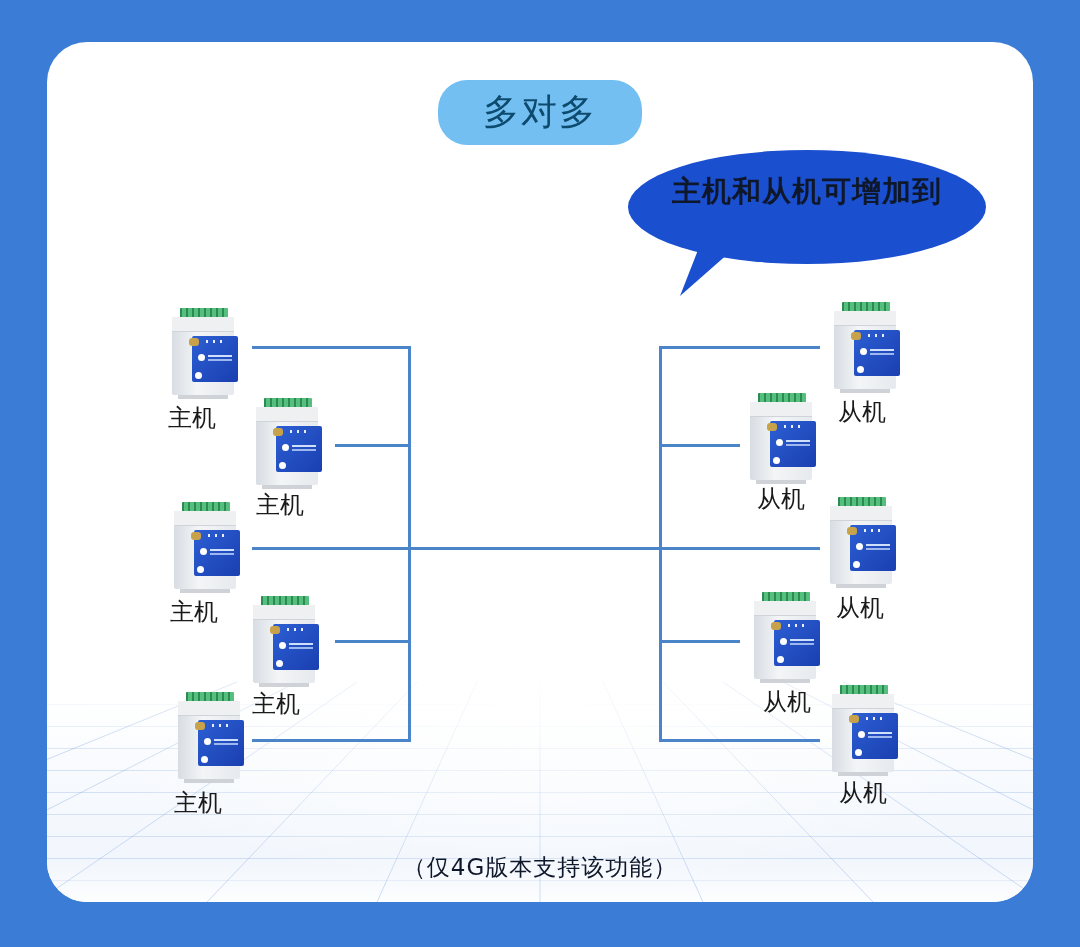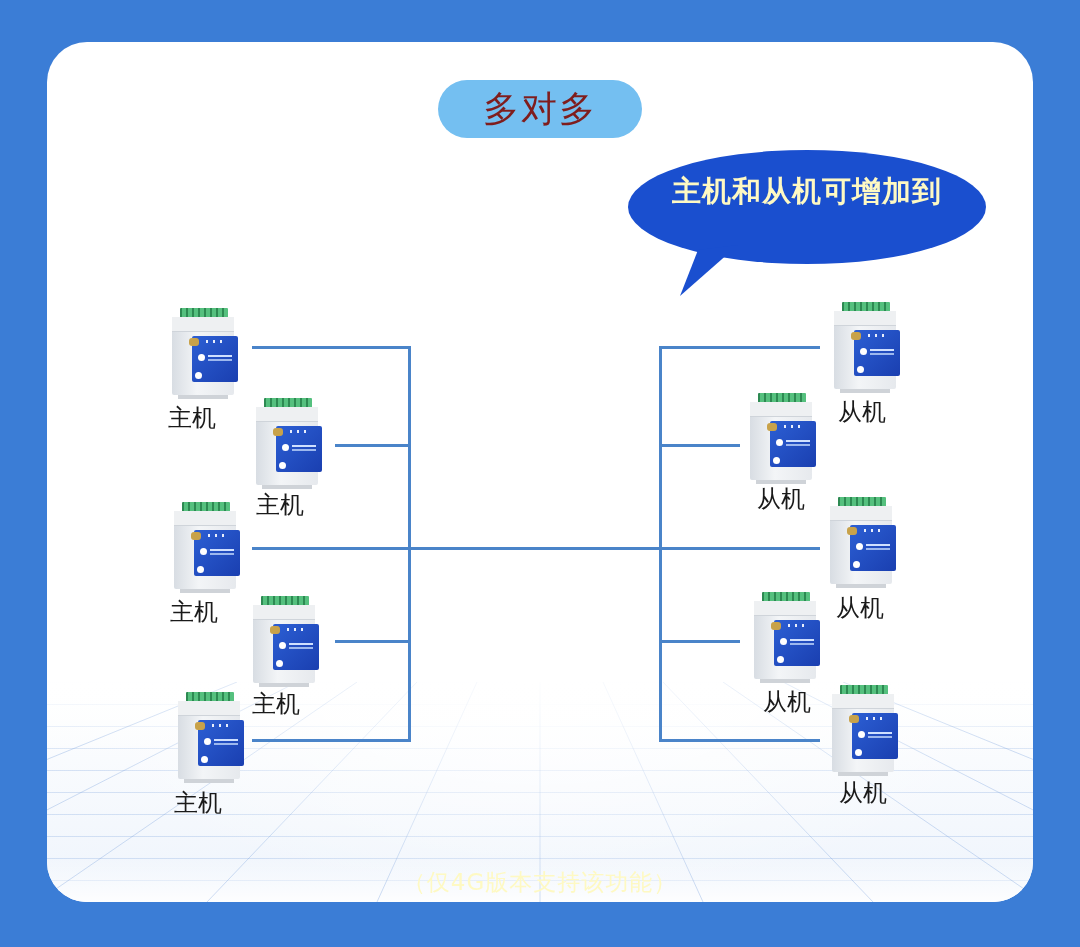--- a/index.html
+++ b/index.html
@@ -6,42 +6,42 @@
   body{width:1080px;height:947px;background:#3b7dd6;position:relative;overflow:hidden;font-family:"DejaVu Sans","Liberation Sans",sans-serif;}
   .card{position:absolute;left:47px;top:42px;width:986px;height:860px;border-radius:40px;background:#ffffff;overflow:hidden;}
   .floor{position:absolute;left:0;top:640px;width:986px;height:220px;
     background:
       linear-gradient(to bottom, rgba(255,255,255,1) 0%, rgba(255,255,255,0) 35%, rgba(255,255,255,0) 80%, rgba(255,255,255,0.9) 100%),
       repeating-linear-gradient(to bottom, rgba(120,160,220,0.28) 0px, rgba(120,160,220,0.28) 1px, transparent 1px, transparent 22px),
       linear-gradient(to bottom,#ffffff,#eef4fc);}
   .floor svg{position:absolute;left:0;top:0;}
   .fade{position:absolute;left:0;top:640px;width:986px;height:220px;
     background:radial-gradient(ellipse at 50% 0%, rgba(255,255,255,0.95) 0%, rgba(255,255,255,0.2) 55%, rgba(255,255,255,0) 70%);}
-  .pill{position:absolute;left:438px;top:80px;width:204px;height:58px;border-radius:29px;background:#74bff1;
-    display:flex;align-items:center;justify-content:center;font-size:36px;color:#7f1d1d;letter-spacing:2px;}
+  .pill{position:absolute;left:438px;top:80px;width:204px;height:65px;border-radius:29px;background:#74bff1;
+    display:flex;align-items:center;justify-content:center;font-size:36px;color:#0c4a6e;letter-spacing:2px;}
   .bubble{position:absolute;left:628px;top:150px;width:358px;height:116px;}
   .bubble svg{position:absolute;left:0;top:0;}
-  .bubble .t1{position:absolute;left:0;top:22px;width:358px;text-align:center;color:#fef9c3;font-size:29px;font-weight:bold;letter-spacing:1px;}
+  .bubble .t1{position:absolute;left:0;top:22px;width:358px;text-align:center;color:#0f172a;font-size:29px;font-weight:bold;letter-spacing:1px;}
   .bubble .t2{position:absolute;left:0;top:62px;width:358px;text-align:center;color:#fff;font-size:29px;font-weight:bold;}
   .line{position:absolute;background:#4a84c9;}
   .dev{position:absolute;width:70px;height:90px;}
   .dev .term{position:absolute;left:8px;top:0;width:48px;height:10px;background:#3fae6a;border-radius:1px;
     background-image:repeating-linear-gradient(to right,#2d8a52 0 2px,#55c07e 2px 6px);}
   .dev .body{position:absolute;left:0;top:9px;width:62px;height:78px;background:linear-gradient(to right,#d8dde3,#f3f5f7 40%,#e6e9ed);border-radius:2px;}
   .dev .step{position:absolute;left:0;top:9px;width:62px;height:14px;background:#eef0f2;border-bottom:1px solid #cfd4da;}
   .dev .panel{position:absolute;left:20px;top:28px;width:46px;height:46px;background:linear-gradient(135deg,#2c5fd4,#1a3fb0);border-radius:2px;}
   .dev .panel .ant{position:absolute;left:-3px;top:2px;width:10px;height:8px;background:#c8a24a;border-radius:3px;}
   .dev .panel .icon{position:absolute;left:6px;top:18px;width:7px;height:7px;background:#fff;border-radius:50%;}
   .dev .panel .txt{position:absolute;left:16px;top:19px;width:24px;height:2px;background:#cfe0ff;box-shadow:0 4px 0 #9db8ee;}
   .dev .panel .leds{position:absolute;left:14px;top:4px;width:20px;height:3px;
     background:repeating-linear-gradient(to right,#e8eefc 0 2px,transparent 2px 7px);}
   .dev .panel .btn{position:absolute;left:3px;top:36px;width:7px;height:7px;background:#fff;border-radius:50%;}
   .dev .foot{position:absolute;left:6px;top:87px;width:50px;height:4px;background:#cfd3d8;}
   .lbl{position:absolute;font-size:24px;color:#1a1a1a;}
-  .note{position:absolute;left:0;top:852px;width:1080px;text-align:center;font-size:23px;color:#fef9c3;letter-spacing:1px;margin-top:15px;}
+  .note{position:absolute;left:0;top:852px;width:1080px;text-align:center;font-size:23px;color:#0f172a;letter-spacing:1px;}
 </style>
 </head>
 <body>
 
 <div class="card">
   <div class="floor">
     <svg width="986" height="220">
       <g stroke="rgba(120,160,220,0.35)" stroke-width="1">
         <line x1="493" y1="0" x2="493" y2="220"></line>
         <line x1="430" y1="0" x2="330" y2="220"></line>

